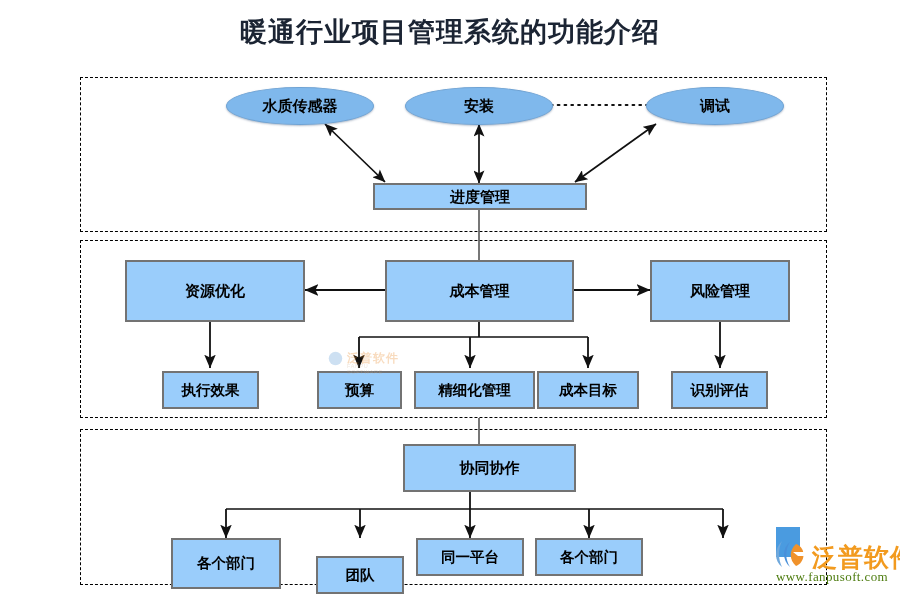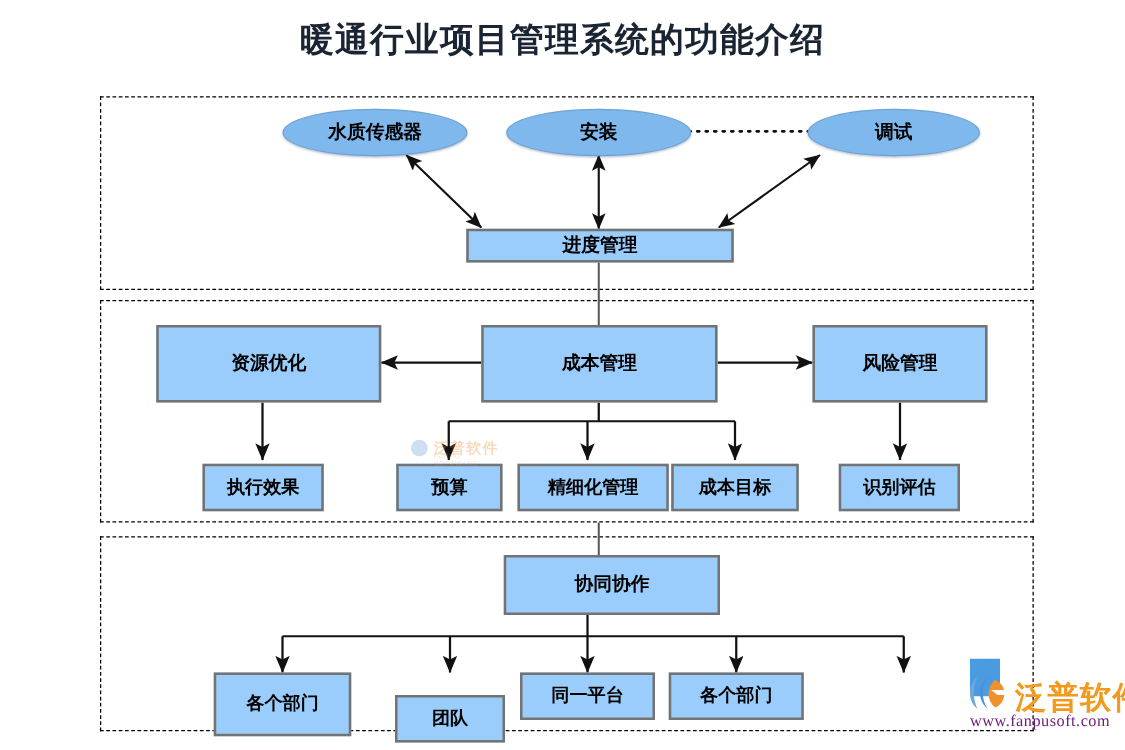--- a/index.html
+++ b/index.html
@@ -79,21 +79,21 @@
     width:124px;height:56px;pointer-events:none;
   }
   .logo .logo-txt{
     position:absolute;left:36px;top:4px;
     font-size:25px;font-weight:700;color:#F29A1E;
     font-family:"Liberation Sans",sans-serif;letter-spacing:1px;
     white-space:nowrap;
   }
   .logo .logo-url{
     position:absolute;left:0px;top:32px;
-    font-size:13px;color:#701a75;letter-spacing:.4px;
+    font-size:13px;color:#4d7c0f;letter-spacing:.4px;
     font-family:"Liberation Serif",serif;
     white-space:nowrap;
   }
   .logo .logo-sq{
     position:absolute;left:0px;top:-10px;width:24px;height:30px;background:#4A9BE0;
   }
 </style>
 </head>
 <body>
 

